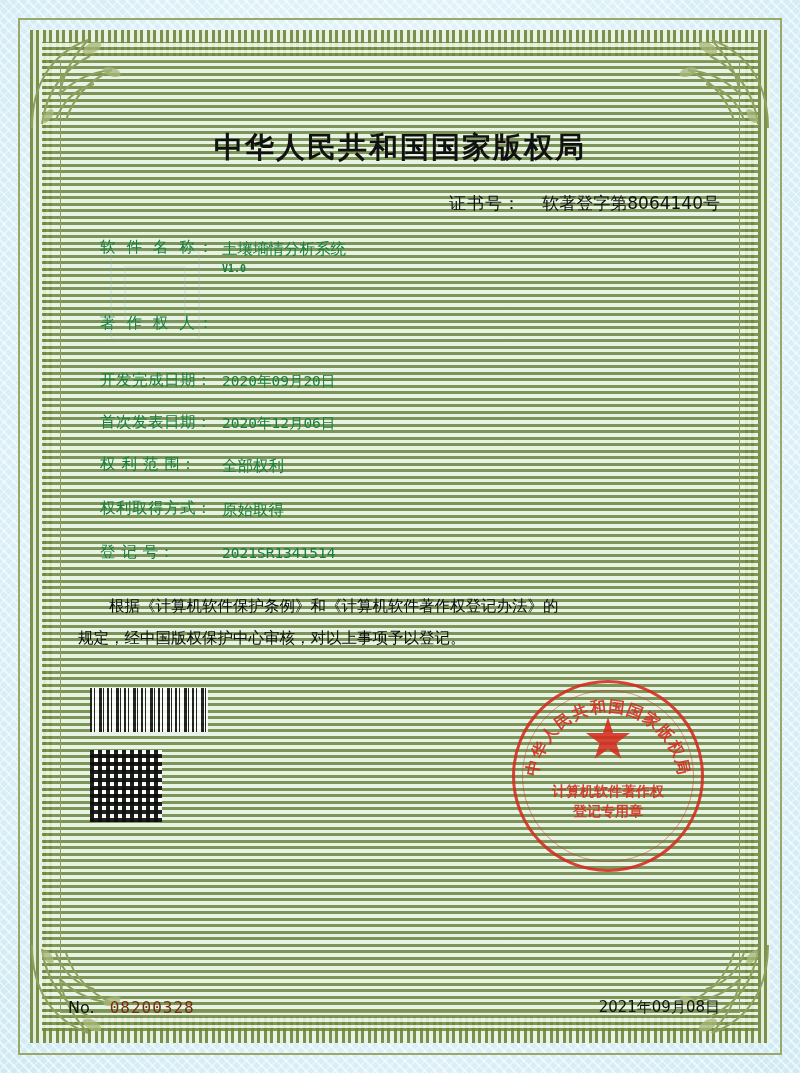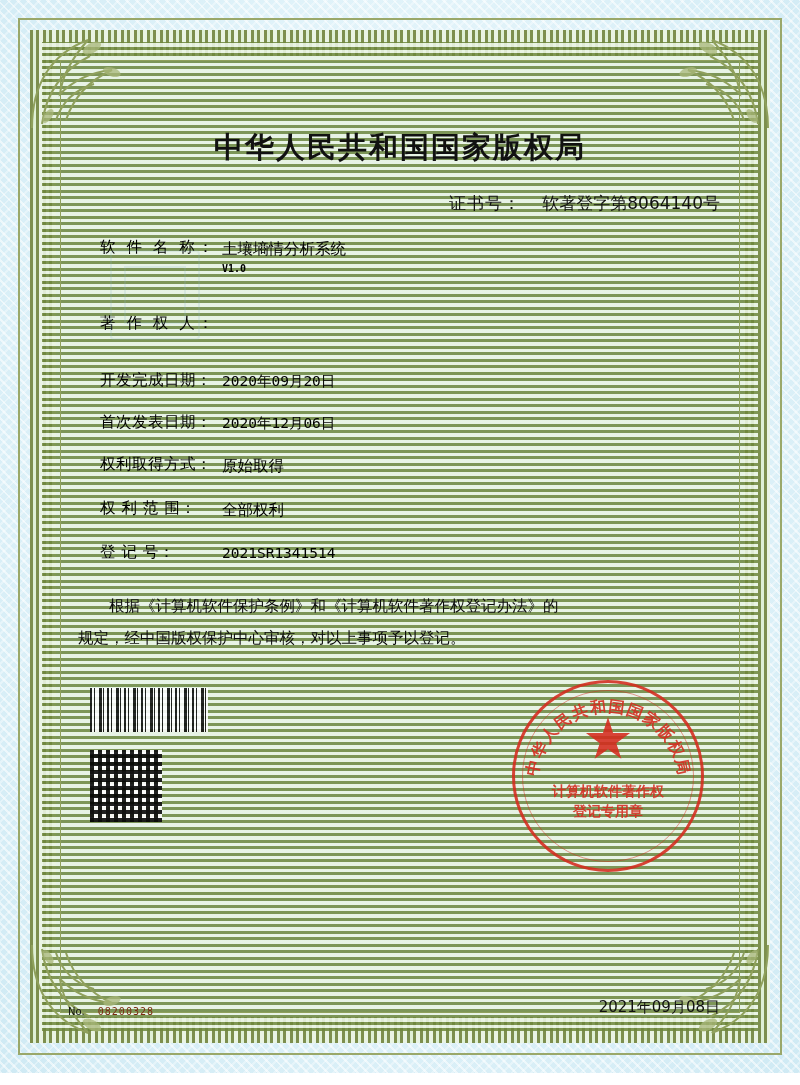--- a/index.html
+++ b/index.html
@@ -138,21 +138,21 @@
     font-family: "DejaVu Sans", "Liberation Sans", sans-serif;
   }
   .cert-no .label { letter-spacing: 1px; }
   .cert-no .value { margin-left: 16px; }
 
   .field-block { margin-top: 22px; }
   .field {
     display: flex;
     align-items: flex-start;
     font-size: 15.5px;
-    color: #000000;
+    color: #15803d;
     margin-bottom: 18px;
     font-family: "DejaVu Sans", "Liberation Sans", sans-serif;
   }
   .field .flabel {
     width: 150px;
     flex: 0 0 150px;
     letter-spacing: 3px;
     padding-left: 28px;
     box-sizing: border-box;
   }
@@ -254,21 +254,21 @@
     font-weight: bold;
     line-height: 1.45;
     color: #d52b1e;
   }
 
   
   .footer-no {
     position: absolute;
     left: 68px;
     bottom: 56px;
-    font-size: 10px;
+    font-size: 16px;
     color: #111;
     font-family: "DejaVu Sans", "Liberation Sans", sans-serif;
   }
   .footer-no .num {
     margin-left: 10px;
     color: #7a2a12;
     font-family: "DejaVu Sans Mono", "Liberation Mono", monospace;
     letter-spacing: 1px;
   }
   .footer-date {
@@ -379,26 +379,26 @@
     <div class="dates">
       <div class="field">
         <div class="flabel">开发完成日期：</div>
         <div class="fvalue mono">2020年09月20日</div>
       </div>
       <div class="field">
         <div class="flabel">首次发表日期：</div>
         <div class="fvalue mono">2020年12月06日</div>
       </div>
       <div class="field">
+        <div class="flabel">权 利 范 围：</div>
+        <div class="fvalue">全部权利</div>
+      </div>
+      <div class="field">
         <div class="flabel">权利取得方式：</div>
         <div class="fvalue">原始取得</div>
-      </div>
-      <div class="field">
-        <div class="flabel">权 利 范 围：</div>
-        <div class="fvalue">全部权利</div>
       </div>
       <div class="field">
         <div class="flabel">登 记 号：</div>
         <div class="fvalue mono">2021SR1341514</div>
       </div>
     </div>
 
     <div class="statement">
       <span class="indent">根据《计算机软件保护条例》和《计算机软件著作权登记办法》的</span>
       <span>规定，经中国版权保护中心审核，对以上事项予以登记。</span>

